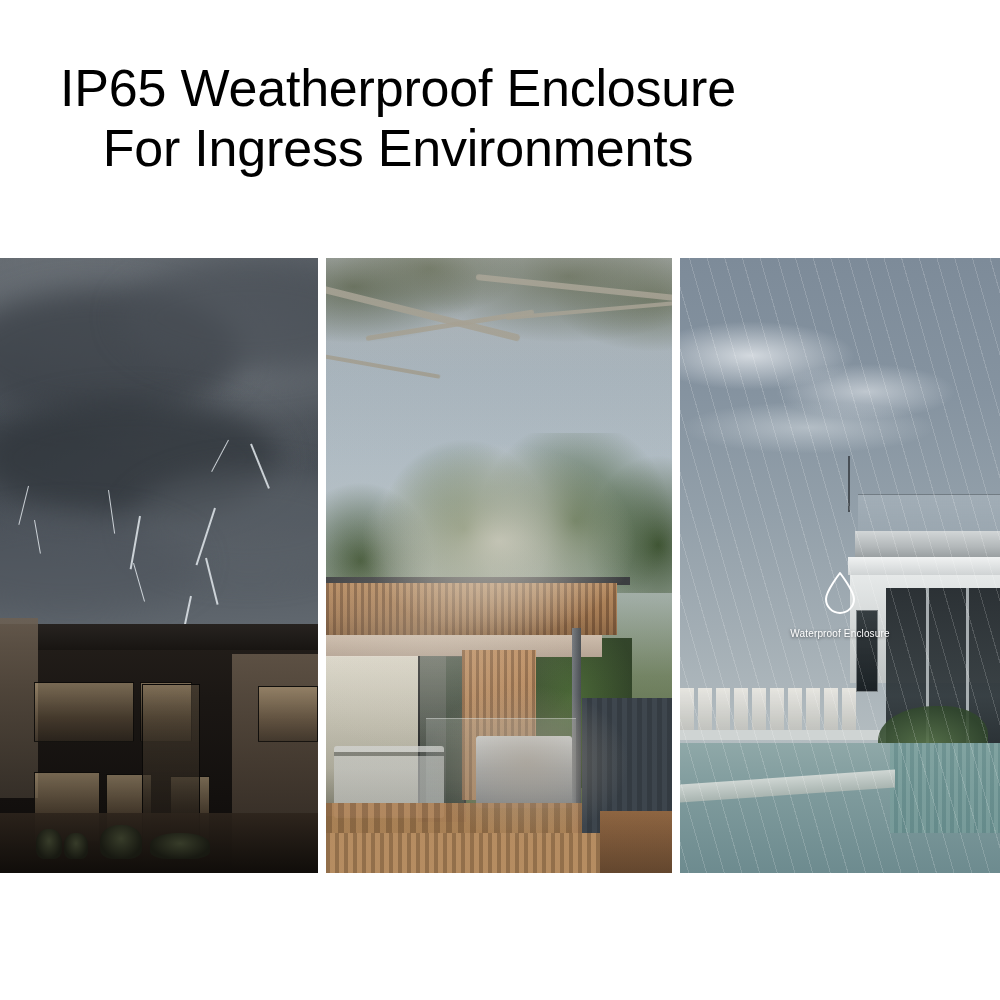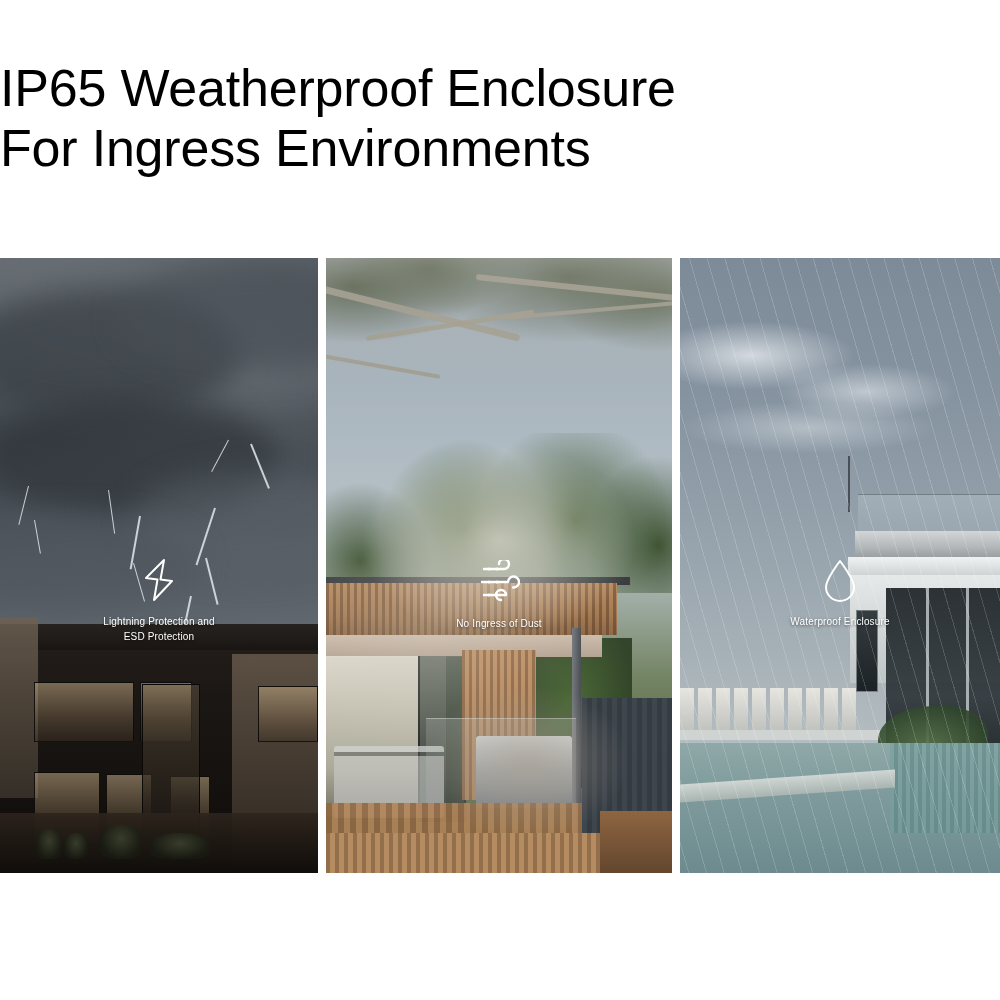--- a/index.html
+++ b/index.html
@@ -7,21 +7,21 @@
     width:1000px; height:1000px;
     background:#ffffff;
     font-family:"Liberation Sans", sans-serif;
     overflow:hidden;
   }
 
   
   .headline-block {
     width:796px;
     padding-top:58px;
-    text-align:left;
+    text-align:center;
   }
   .headline-line {
     color:#000000;
     font-size:52px;
     line-height:1.16;
     font-weight:400;
     letter-spacing:-0.2px;
     white-space:nowrap;
   }
 
@@ -357,21 +357,21 @@
     color:#ffffff;
     font-size:10px;
     line-height:1.45;
     text-align:center;
     letter-spacing:0.15px;
     text-shadow:0 1px 3px rgba(0,0,0,0.55);
     white-space:pre-line;
   }
   .badge-1 { top:300px; }
   .badge-2 { top:302px; }
-  .badge-3 { top:300px; }
+  .badge-3 { top:312px; }
 </style>
 </head>
 <body>
 
 <div class="headline-block">
   <div class="headline-line">IP65 Weatherproof Enclosure</div>
   <div class="headline-line">For Ingress Environments</div>
 </div>
 
 <div class="panel-band">
@@ -407,29 +407,20 @@
         <div class="p1-win w6"></div>
         <div class="p1-door"></div>
         <div class="p1-ground"></div>
         <div class="p1-plant pl1"></div>
         <div class="p1-plant pl2"></div>
         <div class="p1-plant pl3"></div>
         <div class="p1-plant pl4"></div>
       </div>
     </div>
 
-    <div class="badge badge-1">
-      <span class="badge-icon">
-        <svg width="34" height="44" viewBox="0 0 34 44" fill="none" stroke="#ffffff" stroke-width="2" stroke-linejoin="round" stroke-linecap="round">
-          <path d="M22 2 L4 20 L15.5 21.5 L12 42 L30 23 L18.5 21.5 Z"></path>
-        </svg>
-      </span>
-      <span class="badge-caption">Lightning Protection and
-ESD Protection</span>
-    </div>
   </div>
 
   <div class="gap"></div>
 
   <div class="panel panel-2">
     <div class="scene">
       <div class="p2-sky"></div>
       <div class="p2-treeline"></div>
       <div class="p2-canopy"></div>
       <div class="p2-branch br1"></div>
@@ -449,36 +440,20 @@
       <div class="p2-grill"></div>
       <div class="p2-chairs"></div>
       <div class="p2-glasspanel"></div>
       <div class="p2-deck"></div>
       <div class="p2-balust"></div>
       <div class="p2-planter"></div>
       <div class="p2-haze-top"></div>
       <div class="p2-dust"></div>
     </div>
 
-    <div class="badge badge-2">
-      <span class="badge-icon">
-        <svg width="42" height="44" viewBox="0 0 42 44" fill="none" stroke="#ffffff" stroke-width="2.4" stroke-linecap="round" stroke-linejoin="round">
-          <path d="M6 9 H26 a5 5 0 1 0 -5 -5"></path>
-          <path d="M4 22 H30 a5.5 5.5 0 1 1 5 5.5"></path>
-          <path d="M6 35 H28 a5 5 0 1 0 -5 5"></path>
-          <circle cx="11" cy="9" r="1.5" fill="#ffffff" stroke="none"></circle>
-          <circle cx="19" cy="9" r="1.5" fill="#ffffff" stroke="none"></circle>
-          <circle cx="11" cy="22" r="1.5" fill="#ffffff" stroke="none"></circle>
-          <circle cx="19" cy="22" r="1.5" fill="#ffffff" stroke="none"></circle>
-          <circle cx="11" cy="35" r="1.5" fill="#ffffff" stroke="none"></circle>
-          <circle cx="19" cy="35" r="1.5" fill="#ffffff" stroke="none"></circle>
-        </svg>
-      </span>
-      <span class="badge-caption">No Ingress of Dust</span>
-    </div>
   </div>
 
   <div class="gap"></div>
 
   <div class="panel panel-3">
     <div class="scene">
       <div class="p3-sky"></div>
       <div class="p3-clouds"></div>
       <div class="p3-city"></div>
       <div class="p3-rail"></div>

